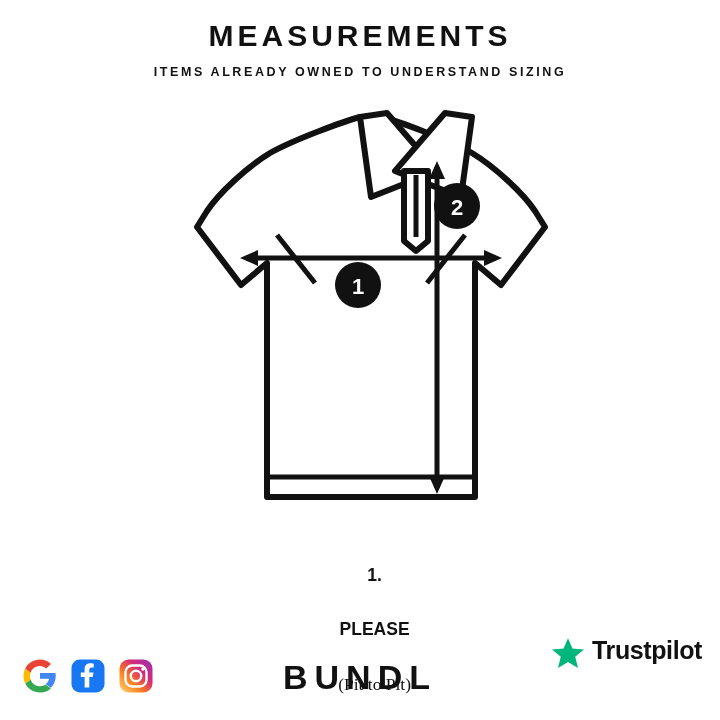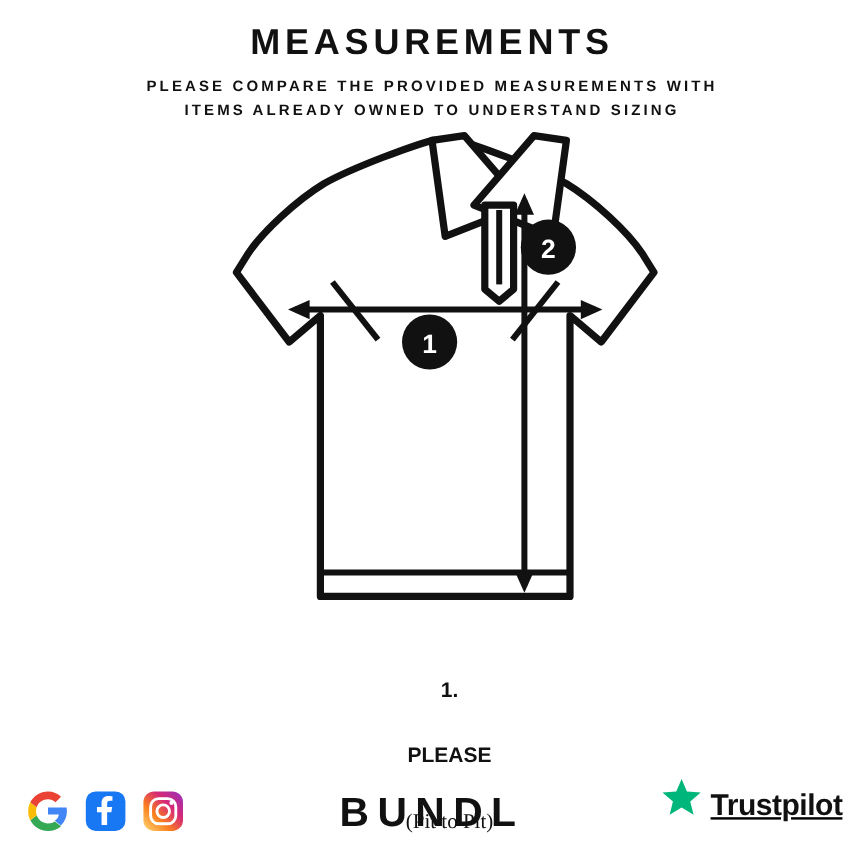--- a/index.html
+++ b/index.html
@@ -123,41 +123,39 @@
   .brand-sub {
     font-size: 11.5px;
     letter-spacing: 3px;
     color: #111111;
     margin-top: 3px;
   }
 
   .trustpilot {
     position: absolute;
     right: 18px;
-    bottom: 16px;
+    bottom: 28px;
     display: flex;
-    align-items: flex-end;
+    align-items: flex-start;
     gap: 7px;
-    text-decoration: underline;
   }
   .tp-name {
     font-size: 25px;
     font-weight: bold;
     letter-spacing: -0.4px;
     color: #111111;
   }
 </style>
 </head>
 <body>
 
 <div id="page">
 
   <div class="header">
     <div class="title">MEASUREMENTS</div>
-    <div class="subtitle">PLEASE COMPARE THE PROVIDED MEASUREMENTS WITH</div>
     <div class="subtitle">ITEMS ALREADY OWNED TO UNDERSTAND SIZING</div>
   </div>
 
   <div class="diagram">
     <svg width="520" height="410" viewBox="0 0 520 410" xmlns="http://www.w3.org/2000/svg">
       <g fill="#ffffff" stroke="#111111" stroke-width="6" stroke-linejoin="round" stroke-linecap="round">
 
         <path d="M185 12
                  C 170 16, 120 34, 95 48
                  C 72 62, 44 88, 32 106

